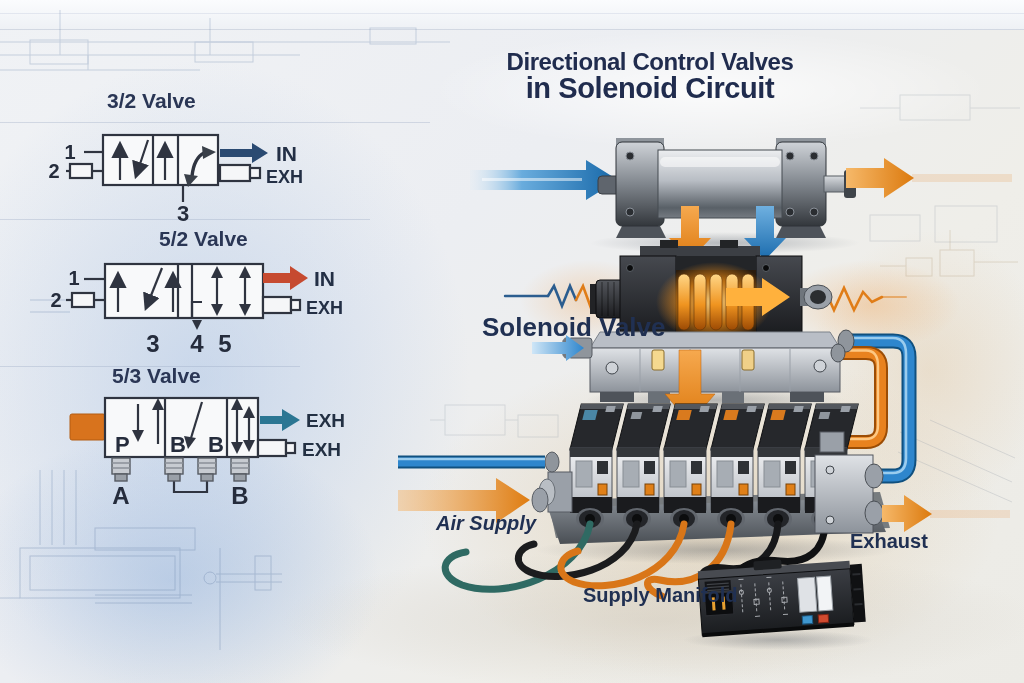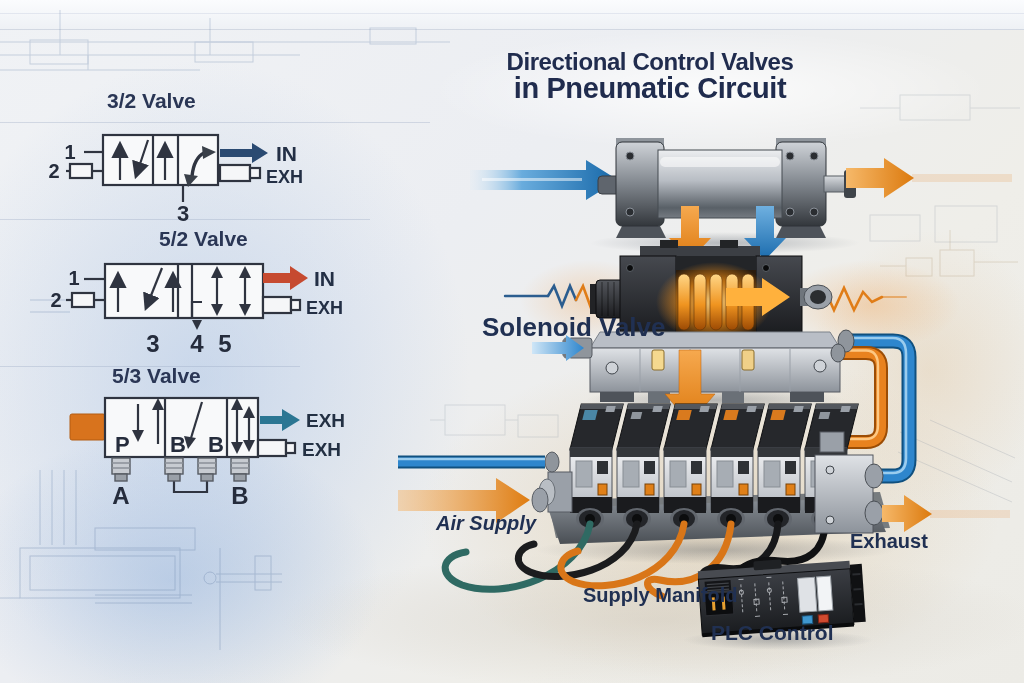--- a/index.html
+++ b/index.html
@@ -560,22 +560,21 @@
       <rect x="799" y="580" width="17" height="34" fill="#dfe2e6" stroke="#9aa0a6"></rect>
       <rect x="818" y="580" width="14" height="34" fill="#f2f4f6" stroke="#9aa0a6"></rect>
       <rect x="801" y="618" width="10" height="8" fill="#3f97cf" stroke="#1d5b85"></rect>
       <rect x="817" y="618" width="10" height="8" fill="#d04a2f" stroke="#7e2315"></rect>
       <rect x="700" y="628" width="152" height="4" fill="#0a0b0c"></rect>
     </g>
   </svg>
 
   <div id="main-title">
     <div class="t1">Directional Control Valves</div>
-    <div class="t2">in Pneumatic Circuit</div>
+    <div class="t2">in Solenoid Circuit</div>
   </div>
 
   <div class="lbl" style="left:482px;top:312px;font-size:26px;">Solenoid Valve</div>
   <div class="lbl" style="left:436px;top:512px;font-size:20px;font-style:italic;">Air Supply</div>
   <div class="lbl" style="left:850px;top:530px;font-size:20px;">Exhaust</div>
   <div class="lbl" style="left:583px;top:584px;font-size:20px;">Supply Manifold</div>
-  <div class="lbl" style="left:711px;top:621px;font-size:21px;">PLC Control</div>
 
 </div>
 
 </body></html>

